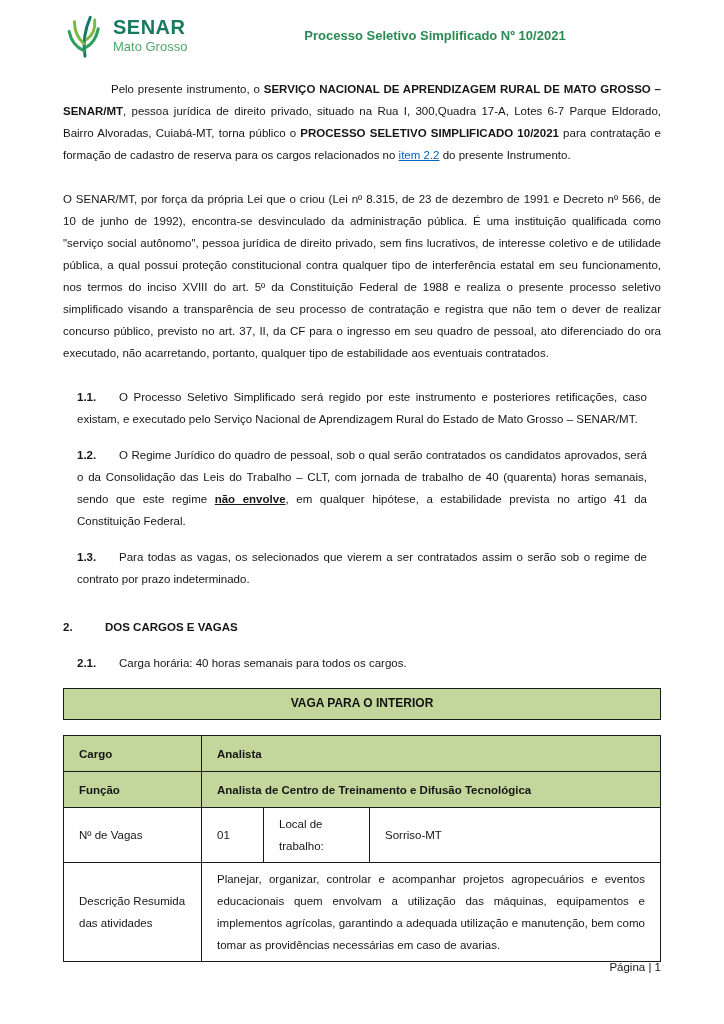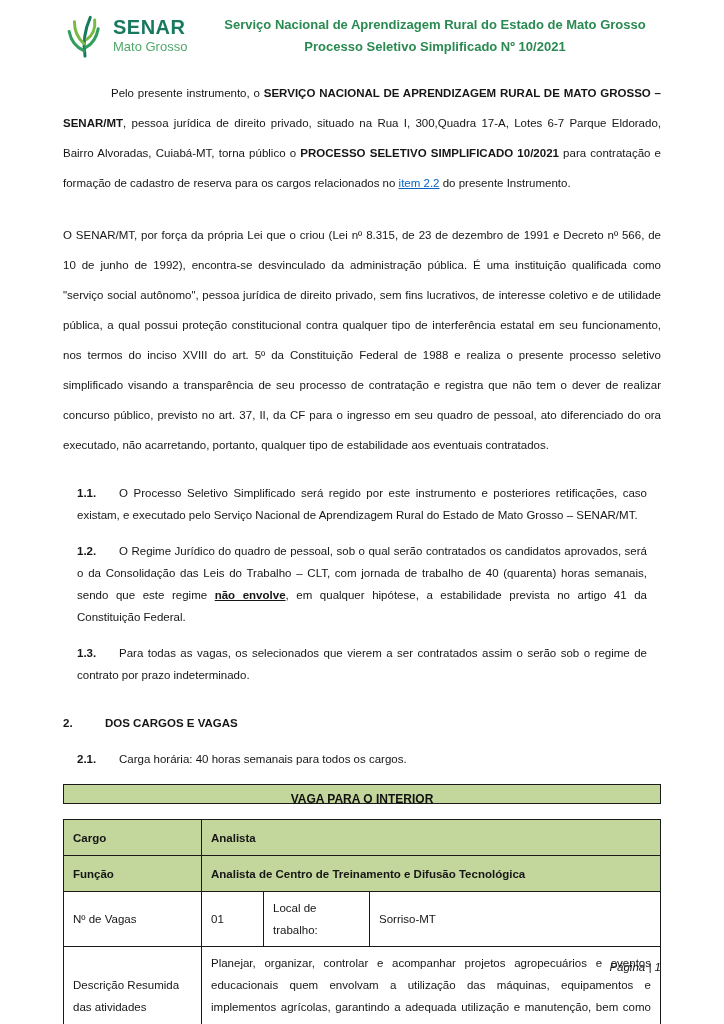--- a/index.html
+++ b/index.html
@@ -23,47 +23,47 @@
   .logo{display:flex;align-items:center;gap:6px;width:146px;flex:0 0 auto;padding-top:4px;}
   .logo svg{display:block;}
   .wheat-a{stroke:var(--logo-teal,#17795e);}
   .wheat-b{stroke:#2f9e5f;}
   .wheat-c{stroke:#7cb845;}
   .logo-text{line-height:1;}
   .logo-name{font-weight:bold;font-size:20px;letter-spacing:.5px;color:var(--logo-teal,#17795e);}
   .logo-region{font-size:13px;color:var(--logo-light-green,#4fa76a);margin-top:3px;}
   .doc-title{flex:1;text-align:center;font-weight:bold;color:var(--title-green,#2a8a52);font-size:13px;line-height:22px;padding-top:6px;}
   
-  .para{ text-align:justify;line-height:30px;margin:0 0 22px 0;}
+  .para{ text-align:justify;line-height:22px;margin:0 0 22px 0;}
   .para.indent{text-indent:48px;}
   .bold{font-weight:bold;}
   .bold-underline{font-weight:bold;text-decoration:underline;}
   a.doclink{color:var(--link-blue,#0563c1);text-decoration:underline;cursor:pointer;}
   .num{display:inline-block;width:42px;font-weight:bold;text-indent:0;}
   .sec-heading{font-weight:bold;line-height:22px;margin:0;}
   .sec-gap{height:12px;}
   .item{ text-align:justify;line-height:22px;margin:14px;}
   
   .banner{
-    margin-top:14px;margin-bottom:15px;height:20px;line-height:29px;
+    margin-top:14px;margin-bottom:15px;height:32px;line-height:29px;
     background:var(--table-green,#c3d69b);
     border:1.5px solid var(--border-dark,#1a1a1a);
     text-align:center;font-weight:bold;font-size:12px;color:#111;
   }
   
   table.cargo-table{width:100%;border-collapse:collapse;border:1.5px solid var(--border-dark,#1a1a1a);}
   table.cargo-table td{
     border:1px solid var(--border-dark,#1a1a1a);
-    padding:5px 9px;vertical-align:middle;line-height:22px;
+    padding:5px 15px;vertical-align:middle;line-height:22px;
   }
   td.green{background:var(--table-green,#c3d69b);font-weight:bold;}
   tr.row-short td{height:36px;}
   td.justify{text-align:justify;}
   
-  .footer{position:absolute;top:961px;right:63px;font-size:11.5px;color:#161616;font-style:italic;}
+  .footer{position:absolute;top:961px;right:63px;font-size:11.5px;color:#161616;}
 </style>
 </head>
 <body>
 
 <div class="page">
 
   <div class="doc-header">
     <div class="logo">
       <span>
         <svg width="44" height="46" viewBox="0 0 50 52" fill="none">
@@ -75,21 +75,20 @@
             <path class="wheat-c" d="M27 31 C 34 26 37 18 36 9"></path>
           </g>
         </svg>
       </span>
       <span class="logo-text">
         <div class="logo-name">SENAR</div>
         <div class="logo-region">Mato Grosso</div>
       </span>
     </div>
     <div class="doc-title">
-      <div>Serviço Nacional de Aprendizagem Rural do Estado de Mato Grosso</div>
       <div>Processo Seletivo Simplificado Nº 10/2021</div>
     </div>
   </div>
 
   <p class="para indent"><span>Pelo presente instrumento, o </span><span class="bold">SERVIÇO NACIONAL DE APRENDIZAGEM RURAL DE MATO GROSSO – SENAR/MT</span><span>, pessoa jurídica de direito privado, situado na Rua I, 300,Quadra 17-A, Lotes 6-7 Parque Eldorado, Bairro Alvoradas, Cuiabá-MT, torna público o </span><span class="bold">PROCESSO SELETIVO SIMPLIFICADO 10/2021</span><span> para contratação e formação de cadastro de reserva para os cargos relacionados no </span><a class="doclink">item 2.2</a><span> do presente Instrumento.</span></p>
 
   <p class="para">O SENAR/MT, por força da própria Lei que o criou (Lei nº 8.315, de 23 de dezembro de 1991 e Decreto nº 566, de 10 de junho de 1992), encontra-se desvinculado da administração pública. É uma instituição qualificada como "serviço social autônomo", pessoa jurídica de direito privado, sem fins lucrativos, de interesse coletivo e de utilidade pública, a qual possui proteção constitucional contra qualquer tipo de interferência estatal em seu funcionamento, nos termos do inciso XVIII do art. 5º da Constituição Federal de 1988 e realiza o presente processo seletivo simplificado visando a transparência de seu processo de contratação e registra que não tem o dever de realizar concurso público, previsto no art. 37, II, da CF para o ingresso em seu quadro de pessoal, ato diferenciado do ora executado, não acarretando, portanto, qualquer tipo de estabilidade aos eventuais contratados.</p>
 
   <p class="item"><span class="num">1.1.</span><span>O Processo Seletivo Simplificado será regido por este instrumento e posteriores retificações, caso existam, e executado pelo Serviço Nacional de Aprendizagem Rural do Estado de Mato Grosso – SENAR/MT.</span></p>
   <p class="item"><span class="num">1.2.</span><span>O Regime Jurídico do quadro de pessoal, sob o qual serão contratados os candidatos aprovados, será o da Consolidação das Leis do Trabalho – CLT, com jornada de trabalho de 40 (quarenta) horas semanais, sendo que este regime </span><span class="bold-underline">não envolve</span><span>, em qualquer hipótese, a estabilidade prevista no artigo 41 da Constituição Federal.</span></p>

